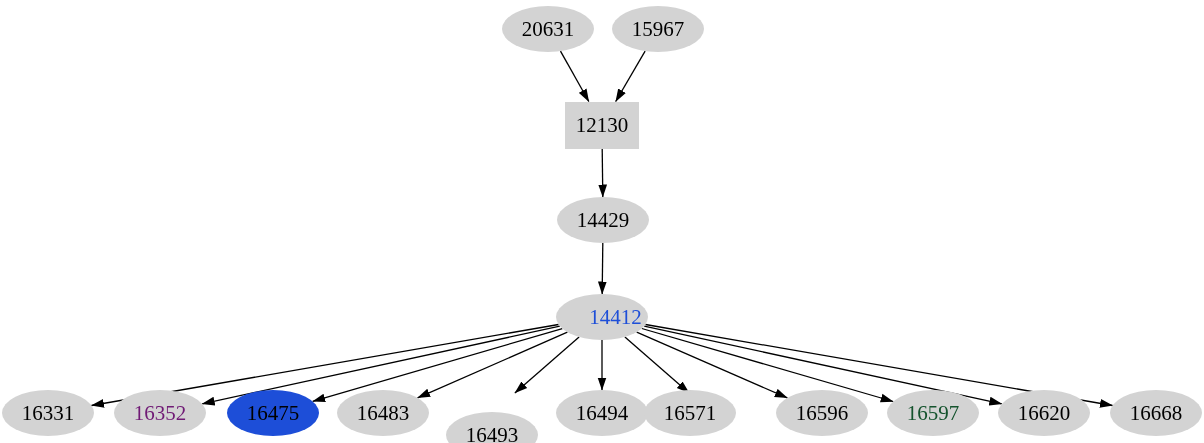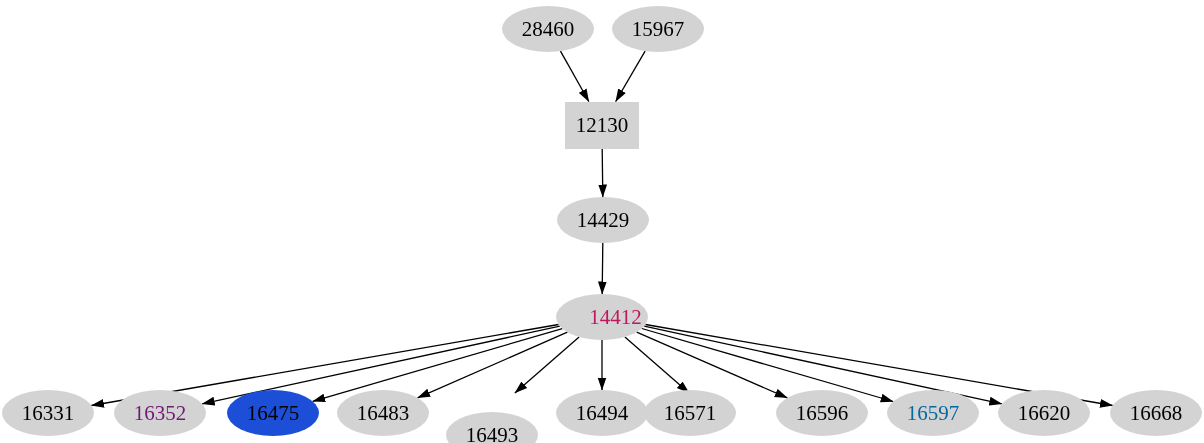--- a/index.html
+++ b/index.html
@@ -64,33 +64,33 @@
         <line x1="602.0" y1="340.0" x2="602.0" y2="390.0" stroke="#000000" stroke-width="1.3" marker-end="url(#arrowhead)"></line>
         <line x1="624.9" y1="337.0" x2="689.1" y2="393.0" stroke="#000000" stroke-width="1.3" marker-end="url(#arrowhead)"></line>
         <line x1="636.7" y1="332.1" x2="787.3" y2="397.9" stroke="#000000" stroke-width="1.3" marker-end="url(#arrowhead)"></line>
         <line x1="641.8" y1="328.5" x2="893.2" y2="401.5" stroke="#000000" stroke-width="1.3" marker-end="url(#arrowhead)"></line>
         <line x1="644.2" y1="326.2" x2="1001.8" y2="403.8" stroke="#000000" stroke-width="1.3" marker-end="url(#arrowhead)"></line>
         <line x1="645.5" y1="324.5" x2="1112.5" y2="405.5" stroke="#000000" stroke-width="1.3" marker-end="url(#arrowhead)"></line>
       </g>
   </svg>
   <div id="nodes">
       <div class="node ellipse" style="left: 502px; top: 6px; width: 92px; height: 46px; background: rgb(211, 211, 211);">
-        <span style="color: rgb(0, 0, 0);">28460</span>
+        <span style="color: rgb(0, 0, 0);">20631</span>
       </div>
       <div class="node ellipse" style="left: 612px; top: 6px; width: 92px; height: 46px; background: rgb(211, 211, 211);">
         <span style="color: rgb(0, 0, 0);">15967</span>
       </div>
       <div class="node rect" style="left: 565px; top: 101.5px; width: 74px; height: 47px; background: rgb(211, 211, 211);">
         <span style="color: rgb(0, 0, 0);">12130</span>
       </div>
       <div class="node ellipse" style="left: 557px; top: 197px; width: 92px; height: 46px; background: rgb(211, 211, 211);">
         <span style="color: rgb(0, 0, 0);">14429</span>
       </div>
       <div class="node ellipse" style="left: 556px; top: 294px; width: 92px; height: 46px; background: rgb(211, 211, 211);">
-        <span style="color: #be185d; margin-left: 27px;">14412</span>
+        <span style="color: #1d4ed8; margin-left: 27px;">14412</span>
       </div>
       <div class="node ellipse" style="left: 2px; top: 390px; width: 92px; height: 46px; background: rgb(211, 211, 211); font-family: Liberation Serif, serif;">
         <span style="color: rgb(0, 0, 0);">16331</span>
       </div>
       <div class="node ellipse" style="left: 114px; top: 390px; width: 92px; height: 46px; background: rgb(211, 211, 211);">
         <span style="color: #701a75;">16352</span>
       </div>
       <div class="node ellipse" style="left: 227px; top: 390px; width: 92px; height: 46px; background: #1d4ed8;">
         <span style="color: rgb(0, 0, 0);">16475</span>
       </div>
@@ -103,21 +103,21 @@
       <div class="node ellipse" style="left: 556px; top: 390px; width: 92px; height: 46px; background: rgb(211, 211, 211);">
         <span style="color: rgb(0, 0, 0);">16494</span>
       </div>
       <div class="node ellipse" style="left: 644px; top: 390px; width: 92px; height: 46px; background: rgb(211, 211, 211);">
         <span style="color: rgb(0, 0, 0);">16571</span>
       </div>
       <div class="node ellipse" style="left: 776px; top: 390px; width: 92px; height: 46px; background: rgb(211, 211, 211);">
         <span style="color: rgb(0, 0, 0);">16596</span>
       </div>
       <div class="node ellipse" style="left: 887px; top: 390px; width: 92px; height: 46px; background: rgb(211, 211, 211);">
-        <span style="color: #0369a1;">16597</span>
+        <span style="color: #14532d;">16597</span>
       </div>
       <div class="node ellipse" style="left: 998px; top: 390px; width: 92px; height: 46px; background: rgb(211, 211, 211);">
         <span style="color: rgb(0, 0, 0);">16620</span>
       </div>
       <div class="node ellipse" style="left: 1110px; top: 390px; width: 92px; height: 46px; background: rgb(211, 211, 211);">
         <span style="color: rgb(0, 0, 0);">16668</span>
       </div>
     </div>
 </div>
 

